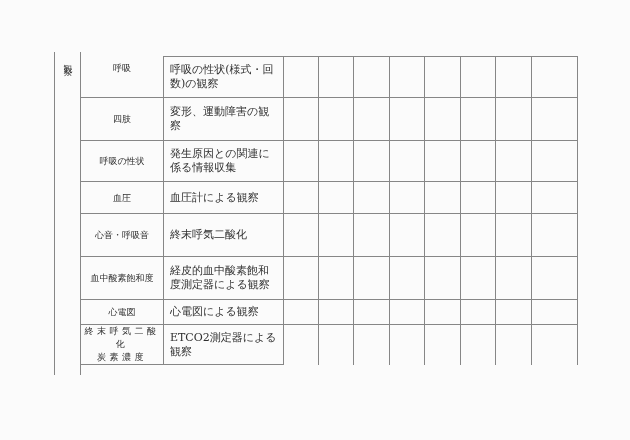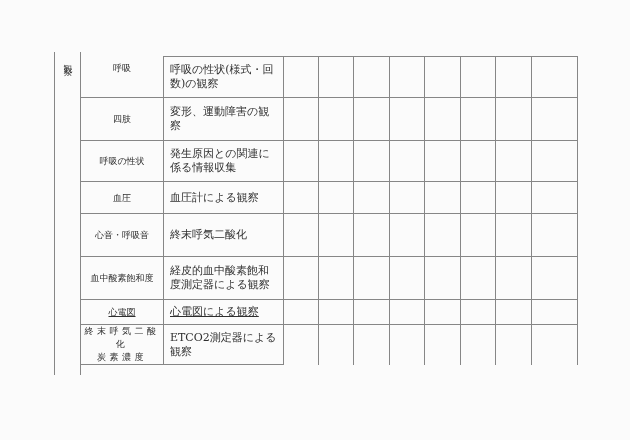--- a/index.html
+++ b/index.html
@@ -74,21 +74,21 @@
   td.spaced {
     letter-spacing: 3.5px;
     white-space: pre-line;
     line-height: 13px;
   }
   tr.h41 { height: 41px; margin-top: 32px; }
   tr.h31 { height: 31px; }
   tr.h27 { height: 43px; }
   tr.h32 { height: 32px; margin-left: 28px; }
   tr.h43 { height: 43px; }
-  tr.h25 { height: 25px; text-decoration: underline; }
+  tr.h25 { height: 25px; }
   tr.h40 { height: 40px; }
   col.c-cat  { width: 83px; }
   col.c-desc { width: 120px; }
   col.c-e35  { width: 35px; }
   col.c-e36  { width: 36px; }
   col.c-e46  { width: 46px; }
 </style>
 </head>
 <body>
 

